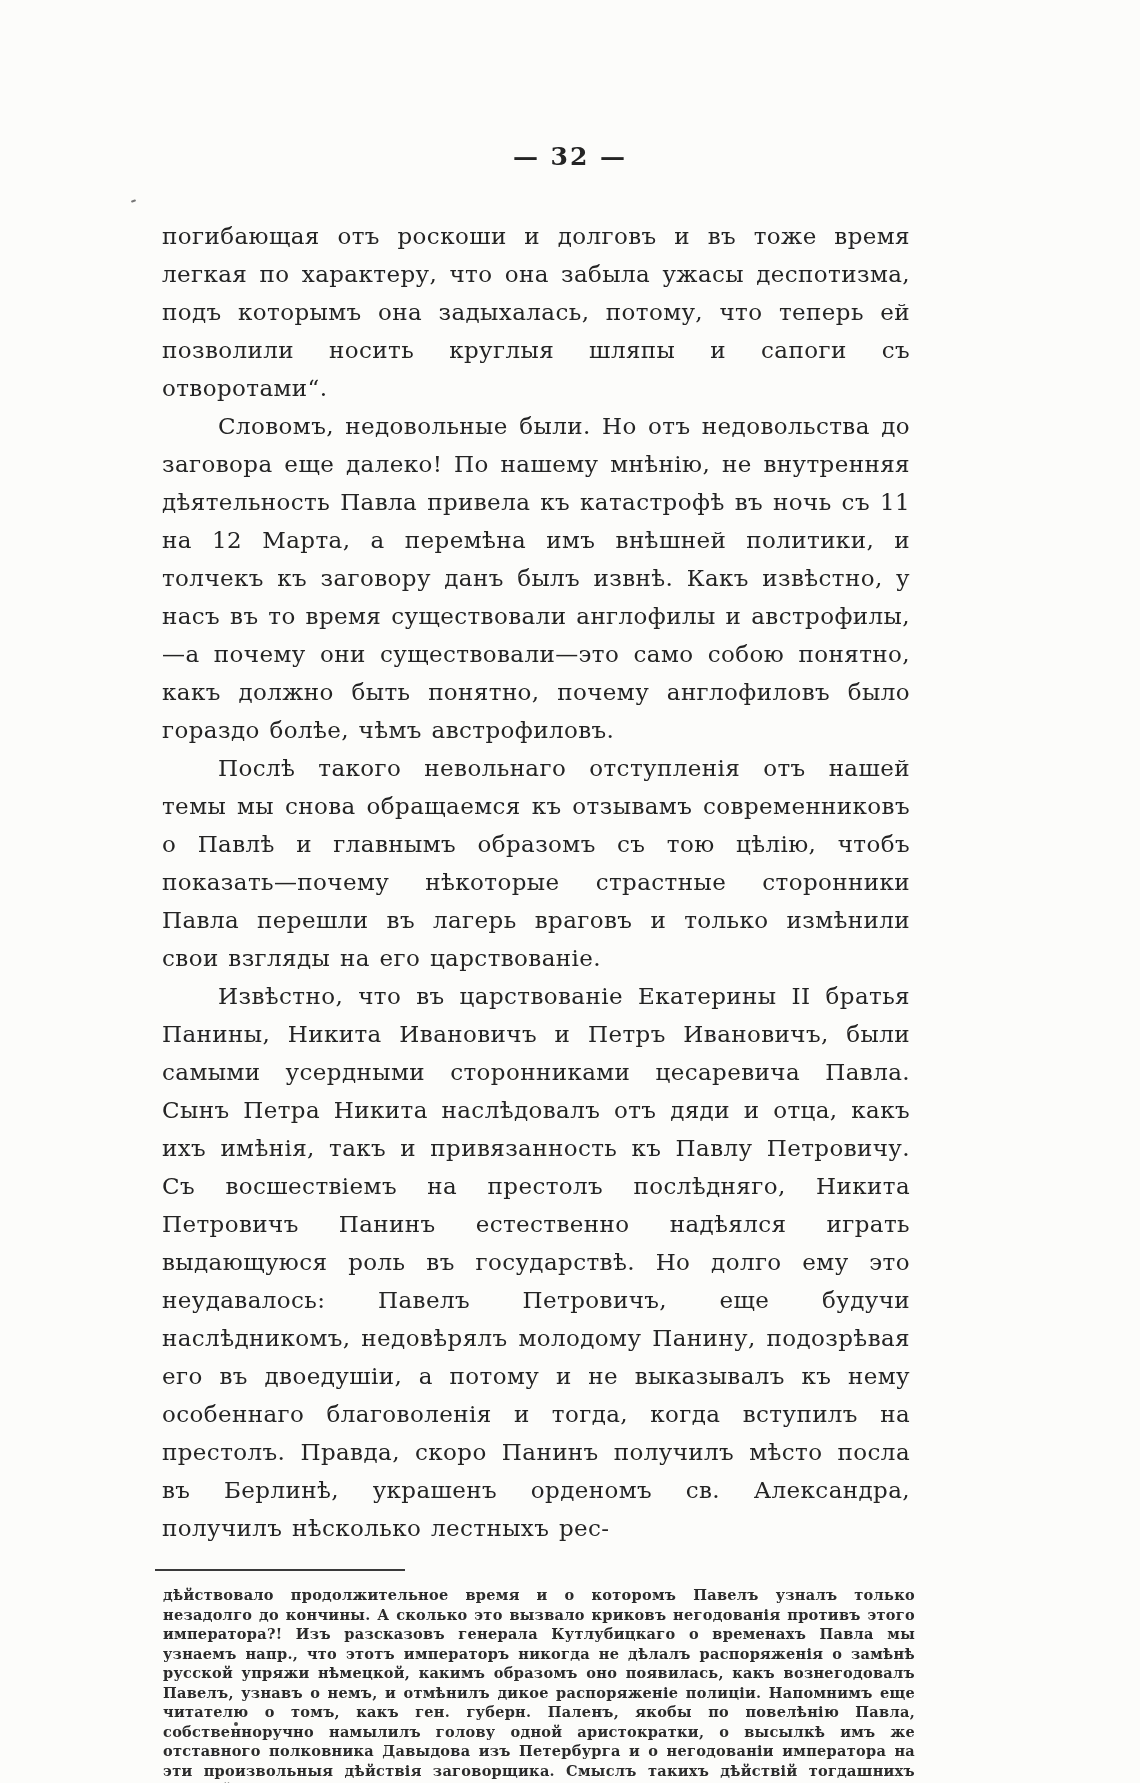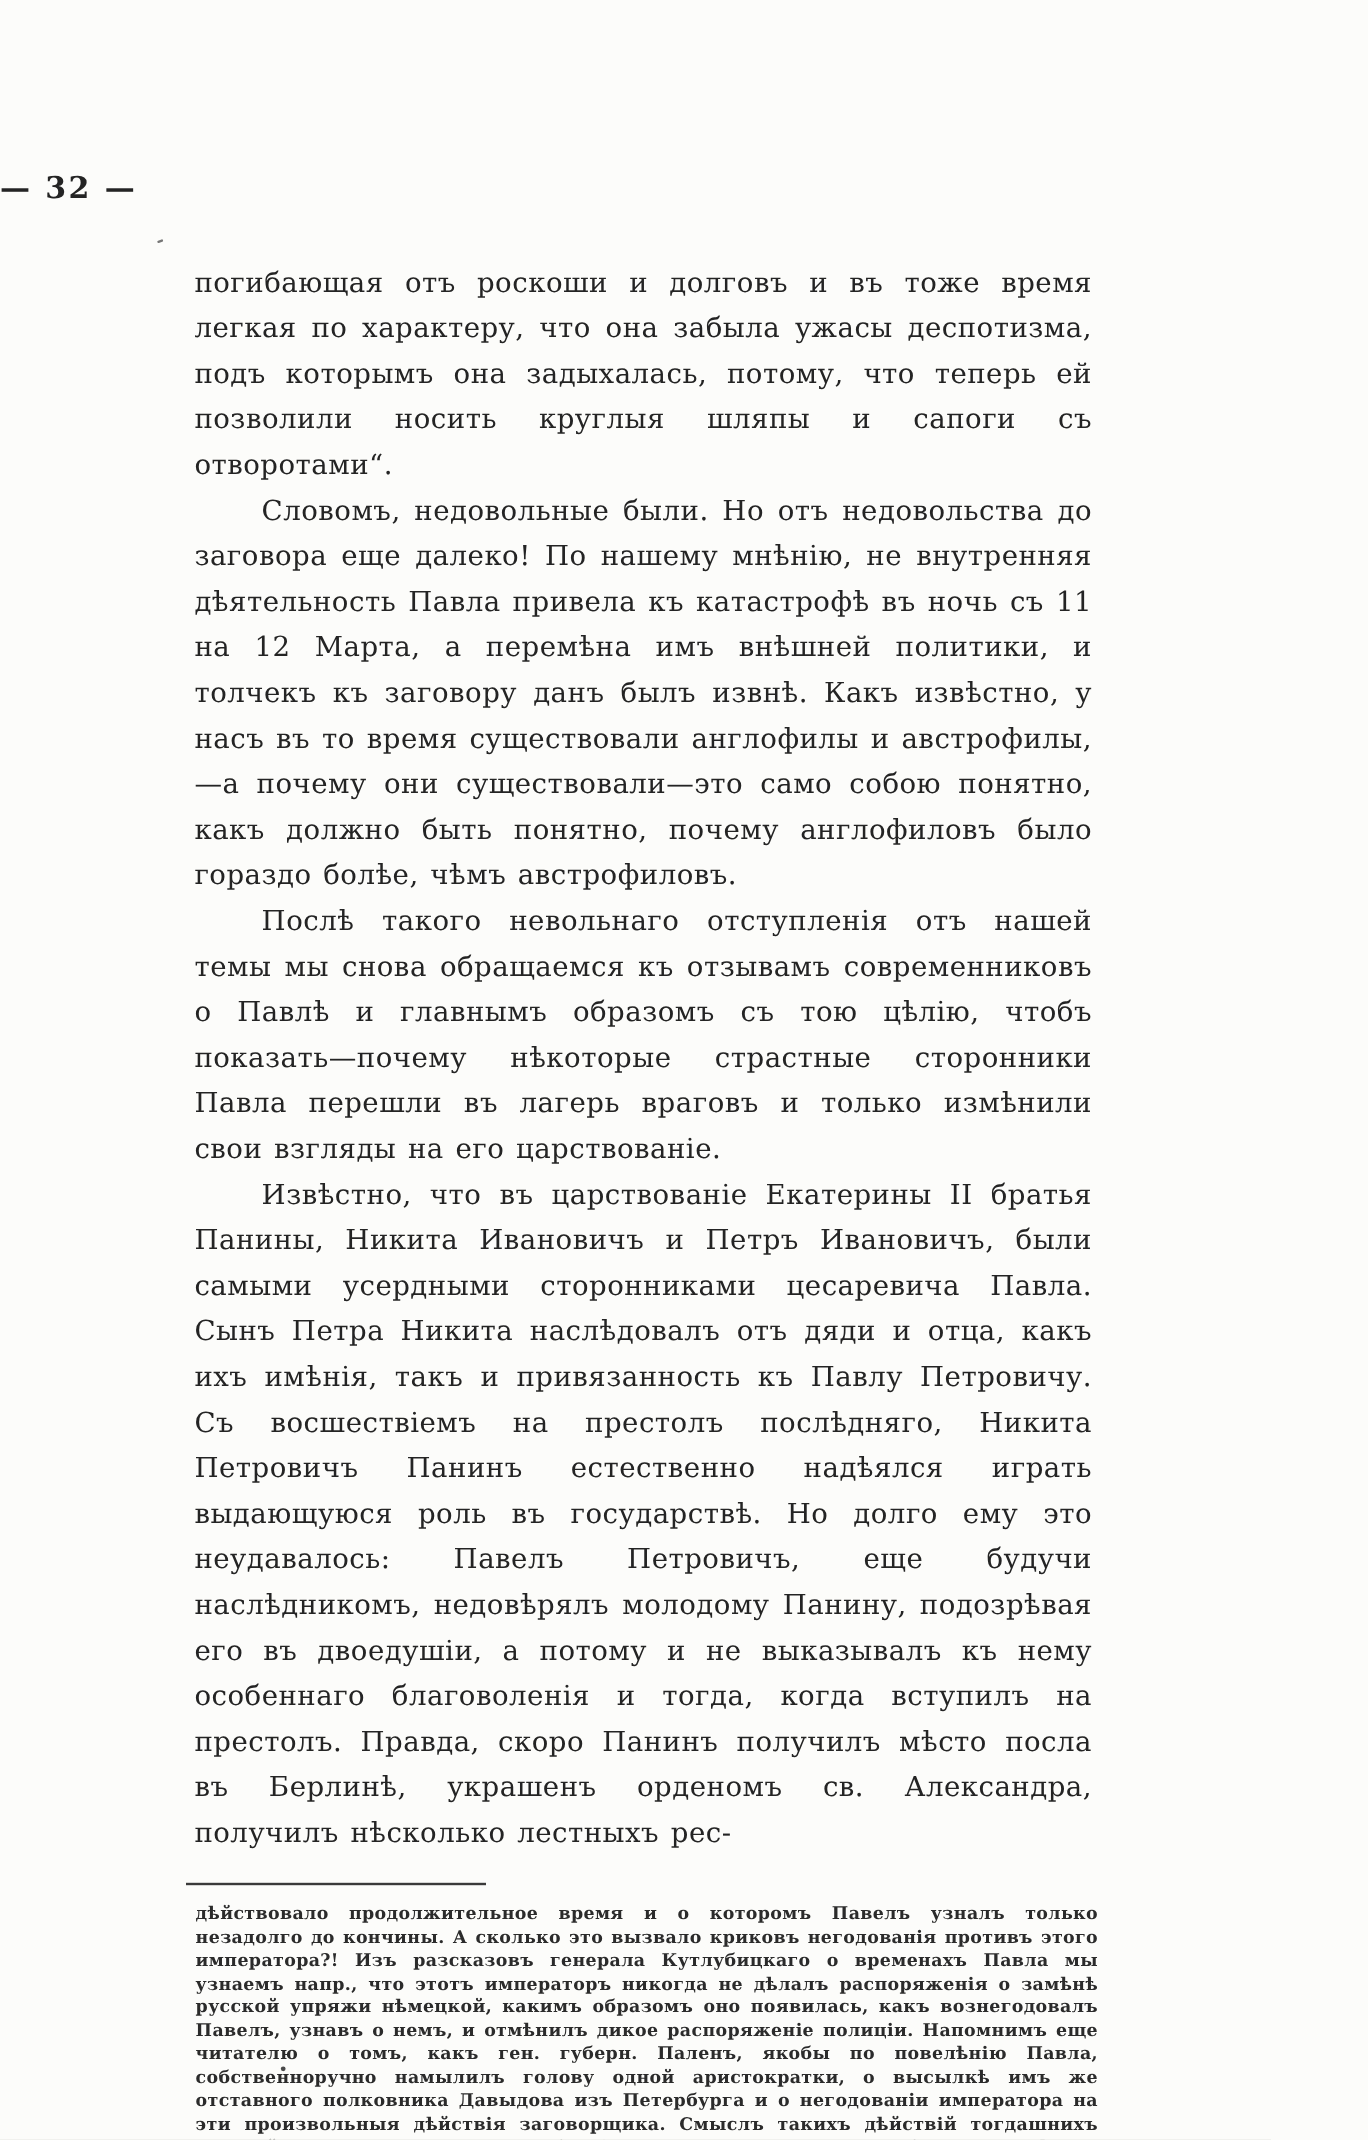--- a/index.html
+++ b/index.html
@@ -13,20 +13,21 @@
     height: 1783px;
     margin: 0 auto;
     background: #fcfcfa;
     color: #1e1e1e;
     font-family: "DejaVu Serif", "Liberation Serif", serif;
     overflow: hidden;
     box-sizing: border-box;
   }
   .page-header {
     padding-top: 142px;
+    text-align: center;
     font-size: 25px;
     font-weight: bold;
     letter-spacing: 2px;
     color: #242424;
   }
   .main-text {
     margin: 46px auto 0 162px;
     width: 748px;
     font-size: 23px;
     line-height: 38px;

